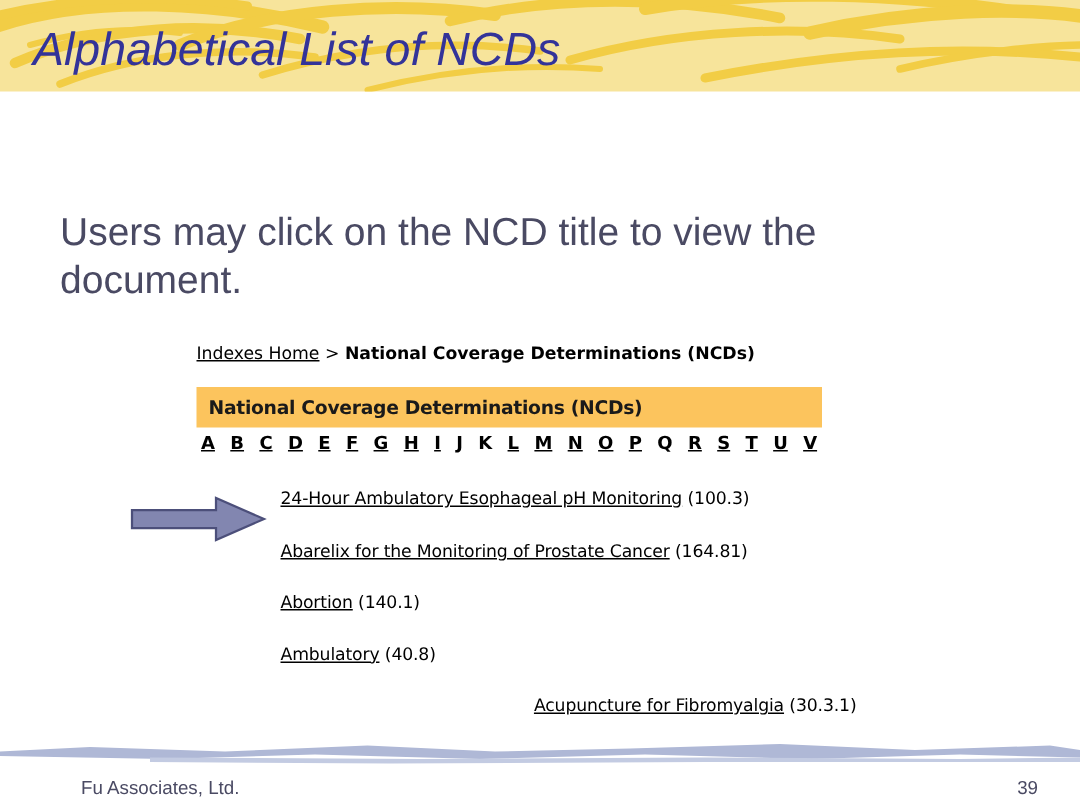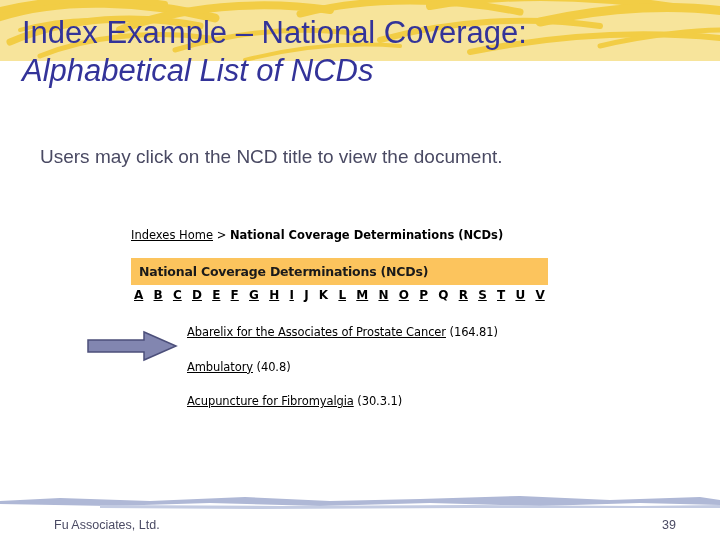--- a/index.html
+++ b/index.html
@@ -49,22 +49,22 @@
     font-family: "Liberation Sans", sans-serif;
   }
   .slide-title .line2 { display: block; font-style: italic; }
 
   
   .body-text {
     position: absolute;
     left: 40px;
     top: 138px;
     width: 600px;
-    font-size: 19px;
-    line-height: 38px;
+    font-size: 26px;
+    line-height: 32px;
     color: #4A4A63;
   }
 
   
   .webcap {
     position: absolute;
     left: 131px;
     top: 228px;
     width: 440px;
   }
@@ -125,21 +125,21 @@
   }
   .ncd-item {
     font-family: "DejaVu Sans", sans-serif;
     font-size: 11.5px;
     color: #000000;
     margin-bottom: 20.5px;
     white-space: nowrap;
     padding-left: 56px;
     letter-spacing: -0.1px;
   }
-  .ncd-item:last-child { margin-bottom: 0; }
+  .ncd-item:last-child { margin-bottom: 0; text-align: right; }
   .ncd-title { text-decoration: underline; }
   .ncd-id { text-decoration: none; }
 
   
   .pointer-arrow {
     position: absolute;
     left: 86px;
     top: 330px;
     width: 92px;
     height: 32px;
@@ -155,21 +155,21 @@
   }
   .footer-left {
     position: absolute;
     left: 54px;
     top: 518px;
     font-size: 12.5px;
     color: #4A4A63;
   }
   .footer-right {
     position: absolute;
-    right: 44px;
+    right: 28px;
     top: 518px;
     font-size: 12.5px;
     color: #4A4A63;
   }
 </style>
 </head>
 <body>
 
 <div class="banner">
   <svg class="banner-swirls" viewBox="0 0 720 72" preserveAspectRatio="none">
@@ -187,21 +187,20 @@
       <path d="M540,22 C610,6 680,4 730,12" stroke-width="9"></path>
       <path d="M600,46 C650,34 700,30 725,30" stroke-width="5"></path>
       <path d="M20,30 C56,20 90,18 120,22" stroke-width="4"></path>
       <path d="M245,60 C300,46 350,42 400,46" stroke-width="4"></path>
     </g>
   </svg>
 </div>
 
 <div class="title-block">
   <h1 class="slide-title">
-    <span>Index Example – National Coverage:</span>
     <span class="line2">Alphabetical List of NCDs</span>
   </h1>
 </div>
 
 <div class="body-text">Users may click on the NCD title to view the document.</div>
 
 <div class="webcap">
 
   <div class="breadcrumb">
     <span class="crumb-link">Indexes Home</span><span class="crumb-sep"> &gt; </span><span>National Coverage Determinations (NCDs)</span>
@@ -230,21 +229,23 @@
       <span class="alpha-letter link">P</span>
       <span class="alpha-letter">Q</span>
       <span class="alpha-letter link">R</span>
       <span class="alpha-letter link">S</span>
       <span class="alpha-letter link">T</span>
       <span class="alpha-letter link">U</span>
       <span class="alpha-letter link">V</span>
     </div>
 
   <div class="ncd-list" id="ncd-list">
-      <div class="ncd-item"><span class="ncd-title">Abarelix for the Associates of Prostate Cancer</span><span class="ncd-id"> (164.81)</span></div>
+      <div class="ncd-item"><span class="ncd-title">24-Hour Ambulatory Esophageal pH Monitoring</span><span class="ncd-id"> (100.3)</span></div>
+      <div class="ncd-item"><span class="ncd-title">Abarelix for the Monitoring of Prostate Cancer</span><span class="ncd-id"> (164.81)</span></div>
+      <div class="ncd-item"><span class="ncd-title">Abortion</span><span class="ncd-id"> (140.1)</span></div>
       <div class="ncd-item"><span class="ncd-title">Ambulatory</span><span class="ncd-id"> (40.8)</span></div>
       <div class="ncd-item"><span class="ncd-title">Acupuncture for Fibromyalgia</span><span class="ncd-id"> (30.3.1)</span></div>
     </div>
 
 </div>
 
 <svg class="pointer-arrow" viewBox="0 0 92 32">
   <polygon points="2,10 58,10 58,2 90,16 58,30 58,22 2,22" fill="#8286B0" stroke="#4C4F7A" stroke-width="1.5" stroke-linejoin="miter"></polygon>
 </svg>
 

